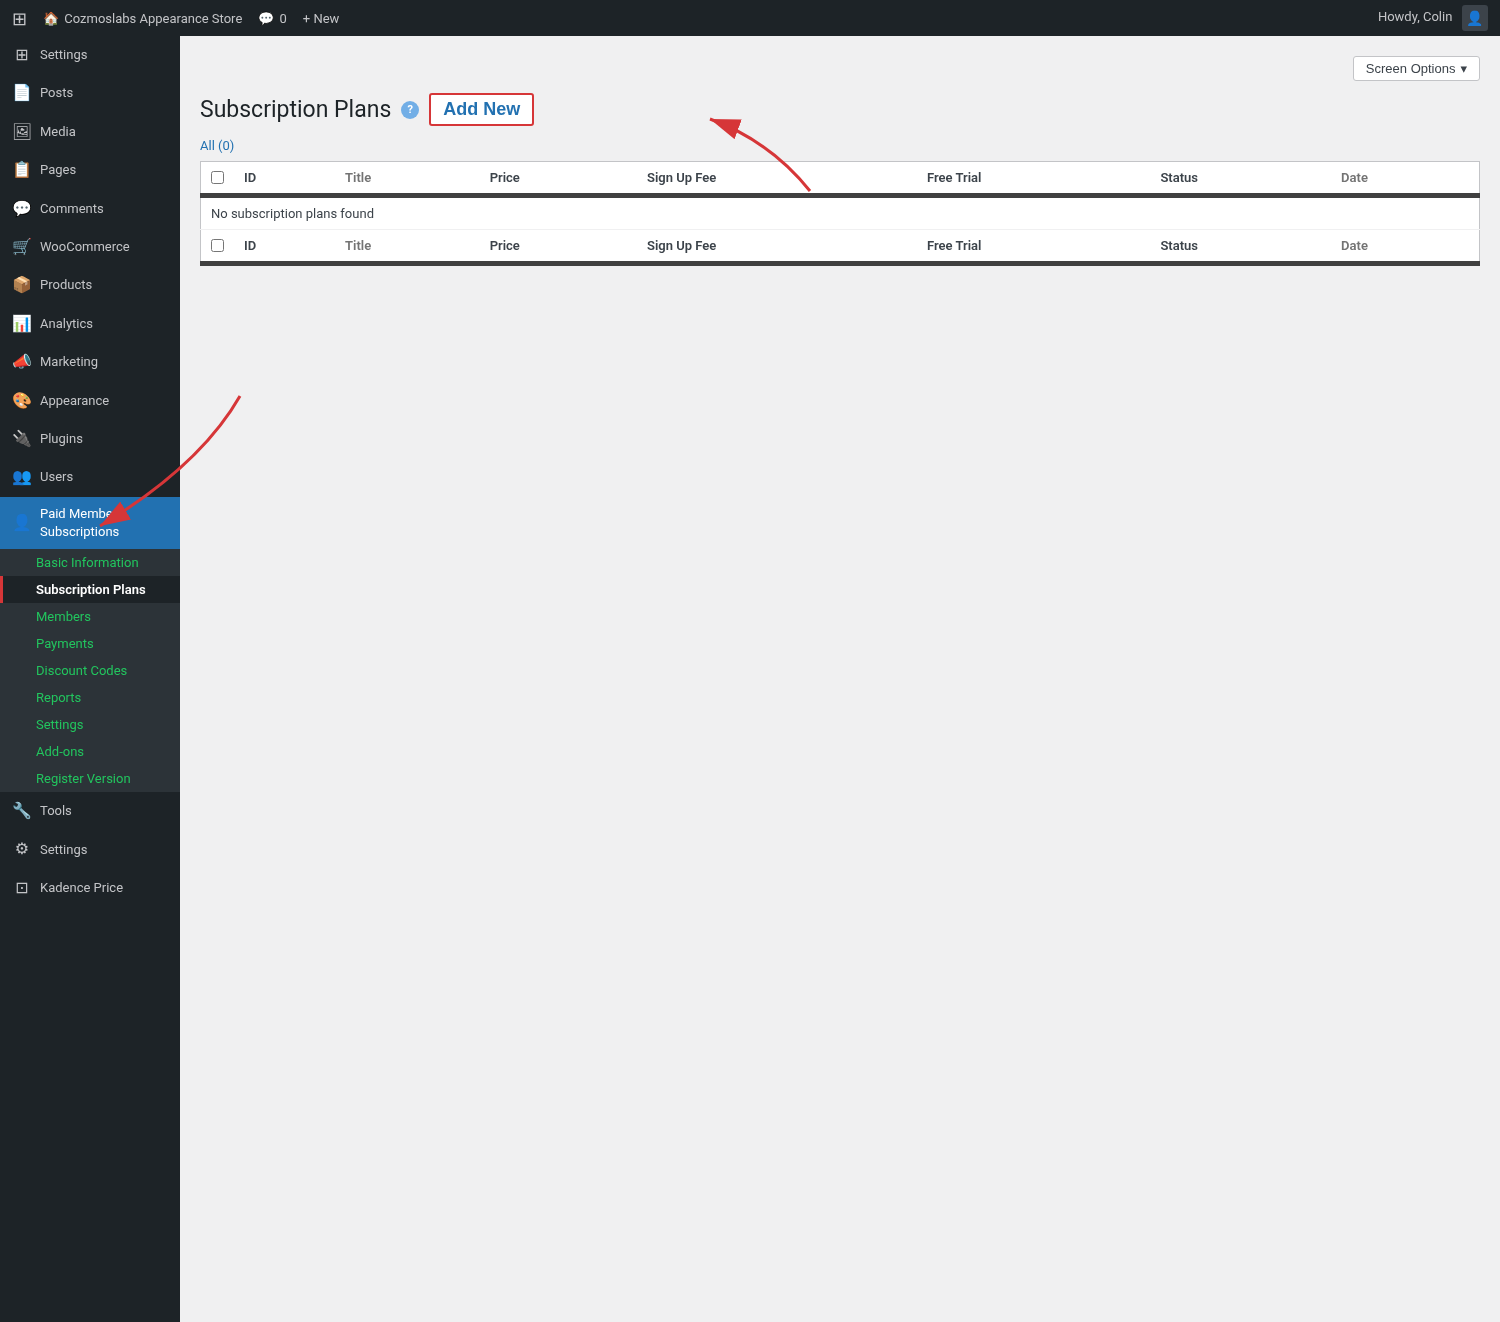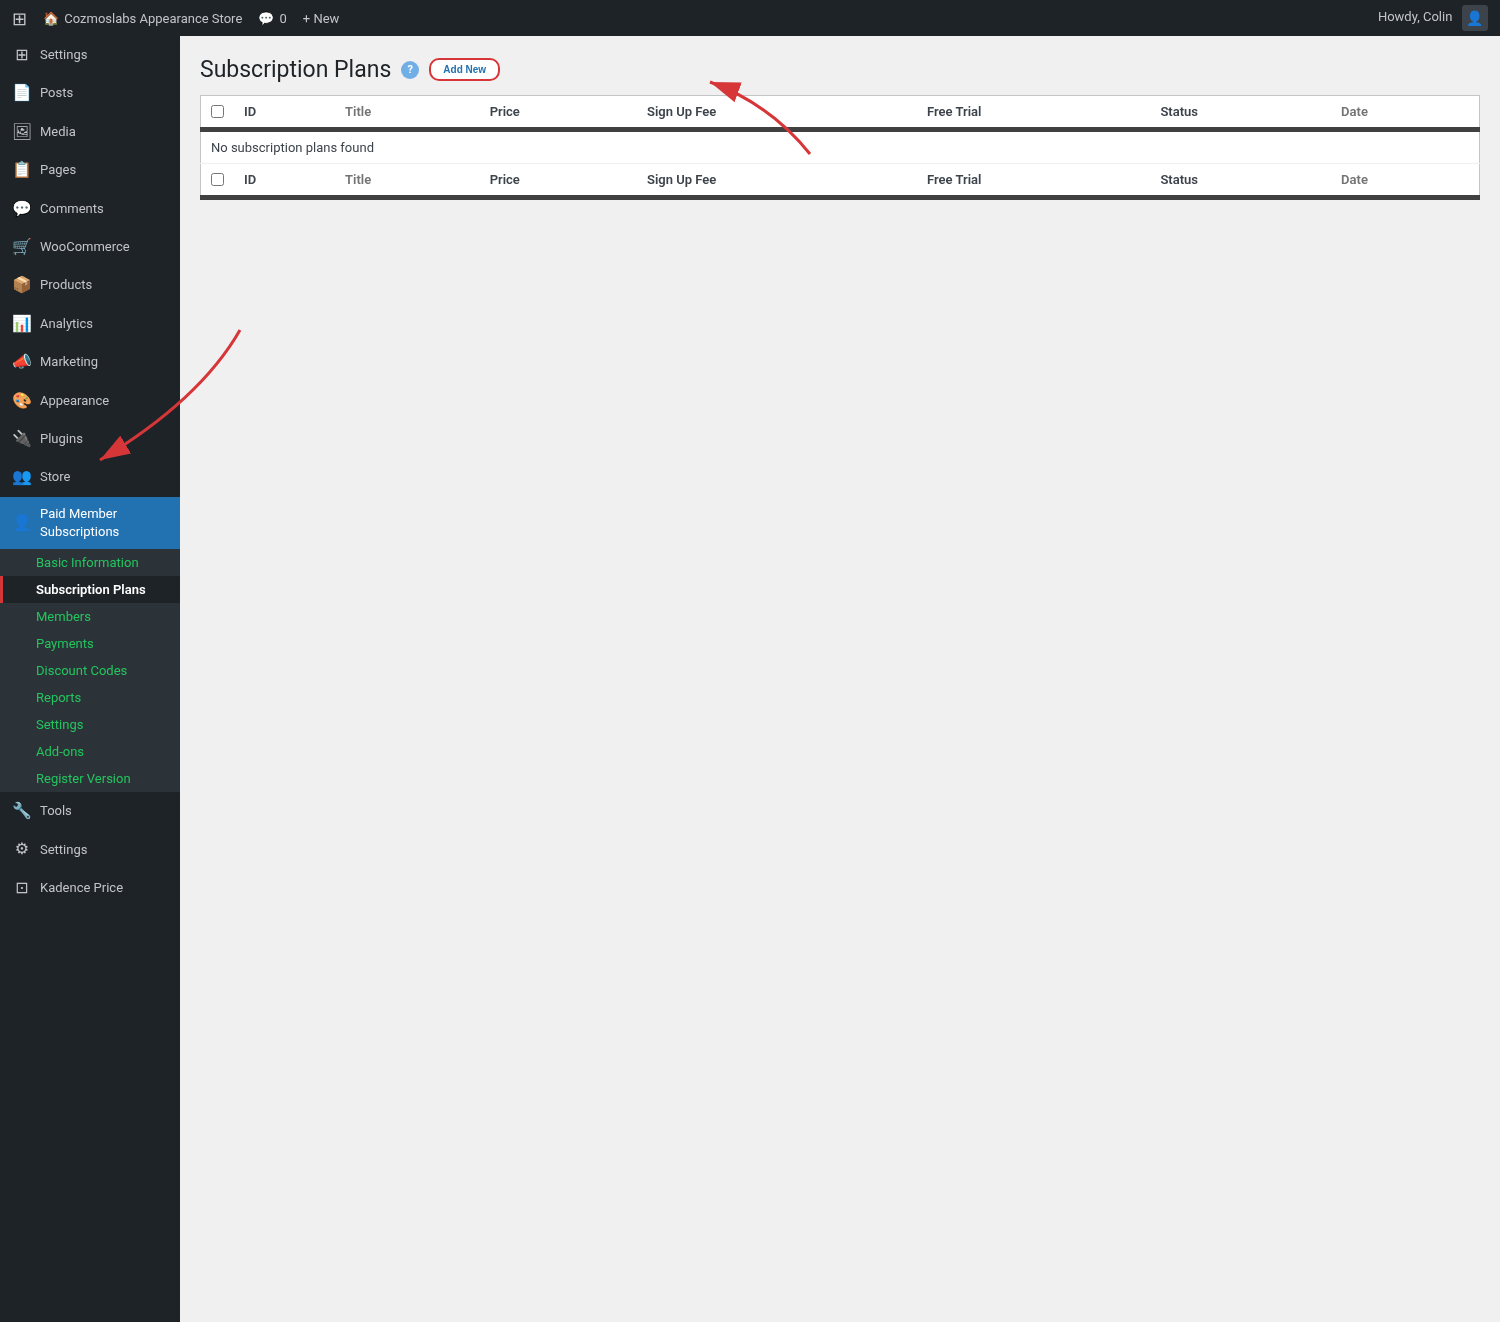--- a/index.html
+++ b/index.html
@@ -101,23 +101,23 @@
       color: #fff;
       font-size: 11px;
       font-weight: bold;
       cursor: pointer;
       flex-shrink: 0;
     }
     .add-new-btn {
       background: #fff;
       color: #2271b1;
       border: 2px solid #d63638;
-      border-radius: 10px;
+      border-radius: 3px;
       padding: 4px 12px;
-      font-size: 10px;
+      font-size: 18px;
       font-weight: 600;
       cursor: pointer;
     }
 
     
     .table-filter-bar { margin-bottom: 8px; }
     .filter-link { color: #2271b1; text-decoration: none; font-size: 13px; }
 
     .data-table {
       width: 100%;
@@ -223,21 +223,21 @@
       <li class="sidebar-item">
         <span class="icon">🎨</span>
         <span>Appearance</span>
       </li>
       <li class="sidebar-item">
         <span class="icon">🔌</span>
         <span>Plugins</span>
       </li>
       <li class="sidebar-item">
         <span class="icon">👥</span>
-        <span>Store</span>
+        <span>Users</span>
       </li>
 
       <li class="sidebar-item pms-active">
         <span class="icon">👤</span>
         <span>Paid Member Subscriptions</span>
       </li>
 
       <ul class="sidebar-submenu">
         <li class="sub-item">
           <span>Basic Information</span>
@@ -279,38 +279,50 @@
       <li class="sidebar-item">
         <span class="icon">⊡</span>
         <span>Kadence Price</span>
       </li>
 
     </ul>
   </div>
 
   <div class="wp-main">
 
+    <div class="screen-options-bar">
+      <button class="screen-options-btn">
+        <span>Screen Options</span>
+        <span>▾</span>
+      </button>
+    </div>
 
     <div class="content-wrapper" style="position:relative;">
 
       <div class="page-header">
         <h1 class="page-title">Subscription Plans</h1>
         <span class="help-icon">?</span>
         <button class="add-new-btn">Add New</button>
       </div>
 
       <svg style="position:absolute; top:8px; left:450px; width:200px; height:120px; pointer-events:none; overflow:visible;">
         <path d="M 160,90 Q 120,40 60,18" stroke="#d63638" stroke-width="3" fill="none" marker-end="url(#arrowhead1)"></path>
         <defs>
           <marker id="arrowhead1" markerWidth="10" markerHeight="7" refX="10" refY="3.5" orient="auto">
             <polygon points="0 0, 10 3.5, 0 7" fill="#d63638"></polygon>
           </marker>
         </defs>
       </svg>
 
+      <div class="table-filter-bar">
+        <a class="filter-link">
+          <span>All</span>
+          <span>(0)</span>
+        </a>
+      </div>
 
       <table class="data-table">
         <thead>
           <tr>
             <th class="cb-col">
               <div class="checkbox-cell">
                 <input type="checkbox" style="cursor: pointer;">
               </div>
             </th>
             <th>ID</th>

